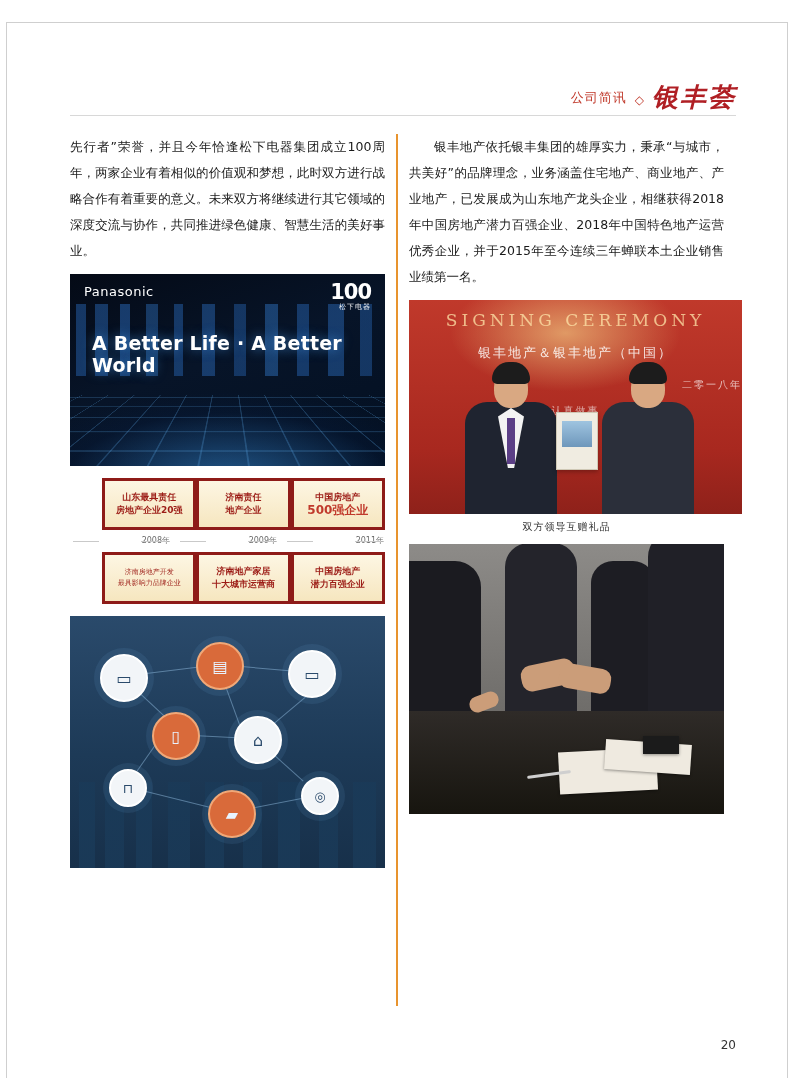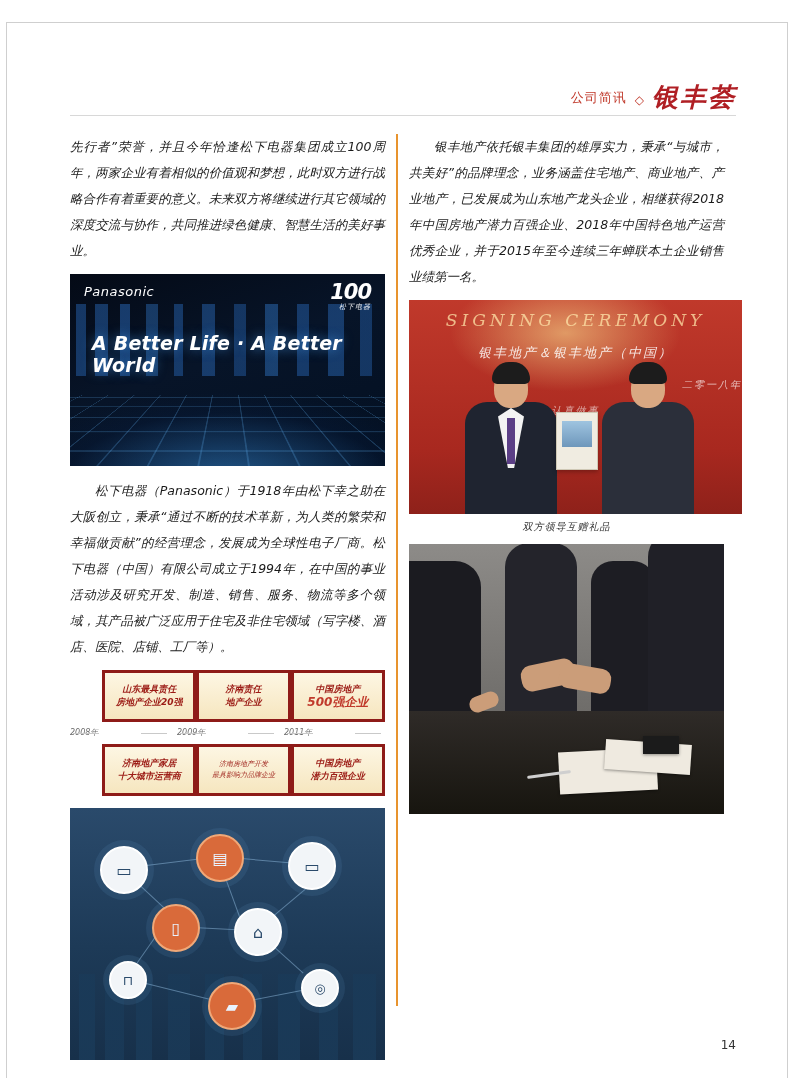--- a/index.html
+++ b/index.html
@@ -67,21 +67,20 @@
     top: 99px;
     height: 1px;
     background: #d8d8d8;
   }
 
   
   .col {
     position: absolute;
     top: 118px;
     width: 315px;
-    font-style: italic;
   }
   .col-left { left: 70px; }
   .col-right { left: 409px; }
 
   .divider {
     position: absolute;
     left: 396px;
     top: 118px;
     width: 2px;
     height: 872px;
@@ -235,21 +234,21 @@
     font-weight: normal;
     line-height: 11px;
   }
   .years {
     display: flex;
     gap: 7px;
     margin: 5px 0 6px 0;
   }
   .year {
     width: 100px;
-    text-align: left;
+    text-align: right;
     font-size: 8px;
     color: #6a6a6a;
     position: relative;
   }
   .year::before, .year::after {
     content: "";
     position: absolute;
     top: 50%;
     width: 26px;
     height: 1px;
@@ -509,21 +508,20 @@
         <div class="hgrid"></div>
         <div class="pana">Panasonic</div>
         <div class="anniv">
           <div class="num">100</div>
           <div class="cn">松下电器</div>
         </div>
         <div class="headline">A Better Life · A Better World</div>
       </div>
     </div>
 
-    <p class="body indent">松下电器（Panasonic）于1918年由松下幸之助在大阪创立，秉承“通过不断的技术革新，为人类的繁荣和幸福做贡献”的经营理念，发展成为全球性电子厂商。松下电器（中国）有限公司成立于1994年，在中国的事业活动涉及研究开发、制造、销售、服务、物流等多个领域，其产品被广泛应用于住宅及非住宅领域（写字楼、酒店、医院、店铺、工厂等）。</p>
 
     <div class="awards">
       <div class="awards-row">
         <div class="plaque">
           <span>山东最具责任</span>
           <span>房地产企业20强</span>
         </div>
         <div class="plaque">
           <span>济南责任</span>
           <span>地产企业</span>
@@ -533,26 +531,26 @@
           <span class="big">500强企业</span>
         </div>
       </div>
       <div class="years">
         <div class="year">2008年</div>
         <div class="year">2009年</div>
         <div class="year">2011年</div>
       </div>
       <div class="awards-row">
         <div class="plaque">
+          <span class="small">济南房地产开发</span>
+          <span class="small">最具影响力品牌企业</span>
+        </div>
+        <div class="plaque">
           <span>济南地产家居</span>
           <span>十大城市运营商</span>
-        </div>
-        <div class="plaque">
-          <span class="small">济南房地产开发</span>
-          <span class="small">最具影响力品牌企业</span>
         </div>
         <div class="plaque">
           <span>中国房地产</span>
           <span>潜力百强企业</span>
         </div>
       </div>
     </div>
 
     <div class="iot">
       <div class="city"></div>
@@ -630,14 +628,14 @@
       <div class="hand" style="left:150px; top:122px; width:52px; height:25px; transform:rotate(10deg);"></div>
       <div class="hand" style="left:60px;  top:150px; width:30px; height:16px; transform:rotate(-20deg);"></div>
 
       <div class="doc" style="left:150px; bottom:22px; width:98px; height:42px; transform:rotate(-3deg);"></div>
       <div class="doc" style="left:196px; bottom:42px; width:86px; height:30px; transform:rotate(4deg);"></div>
       <div class="doc" style="left:234px; bottom:60px; width:36px; height:18px; background:#1b1b1b;"></div>
       <div class="pen" style="left:118px; bottom:38px; width:44px; transform:rotate(-8deg);"></div>
     </div>
   </div>
 
-  <div class="page-num">14</div>
+  <div class="page-num">20</div>
 </div>
 
 </body></html>

